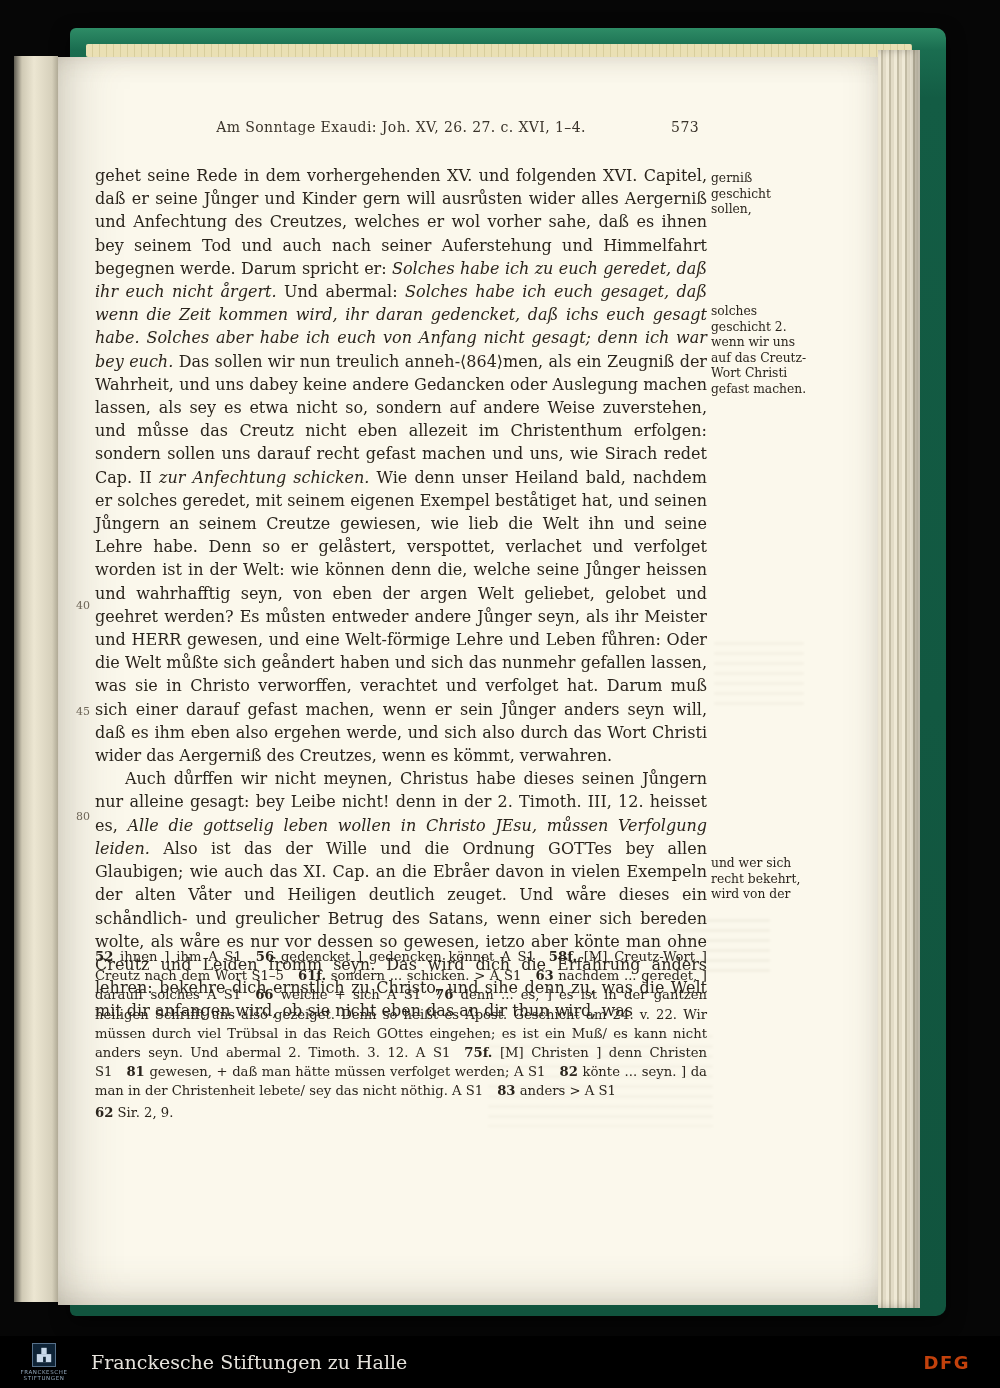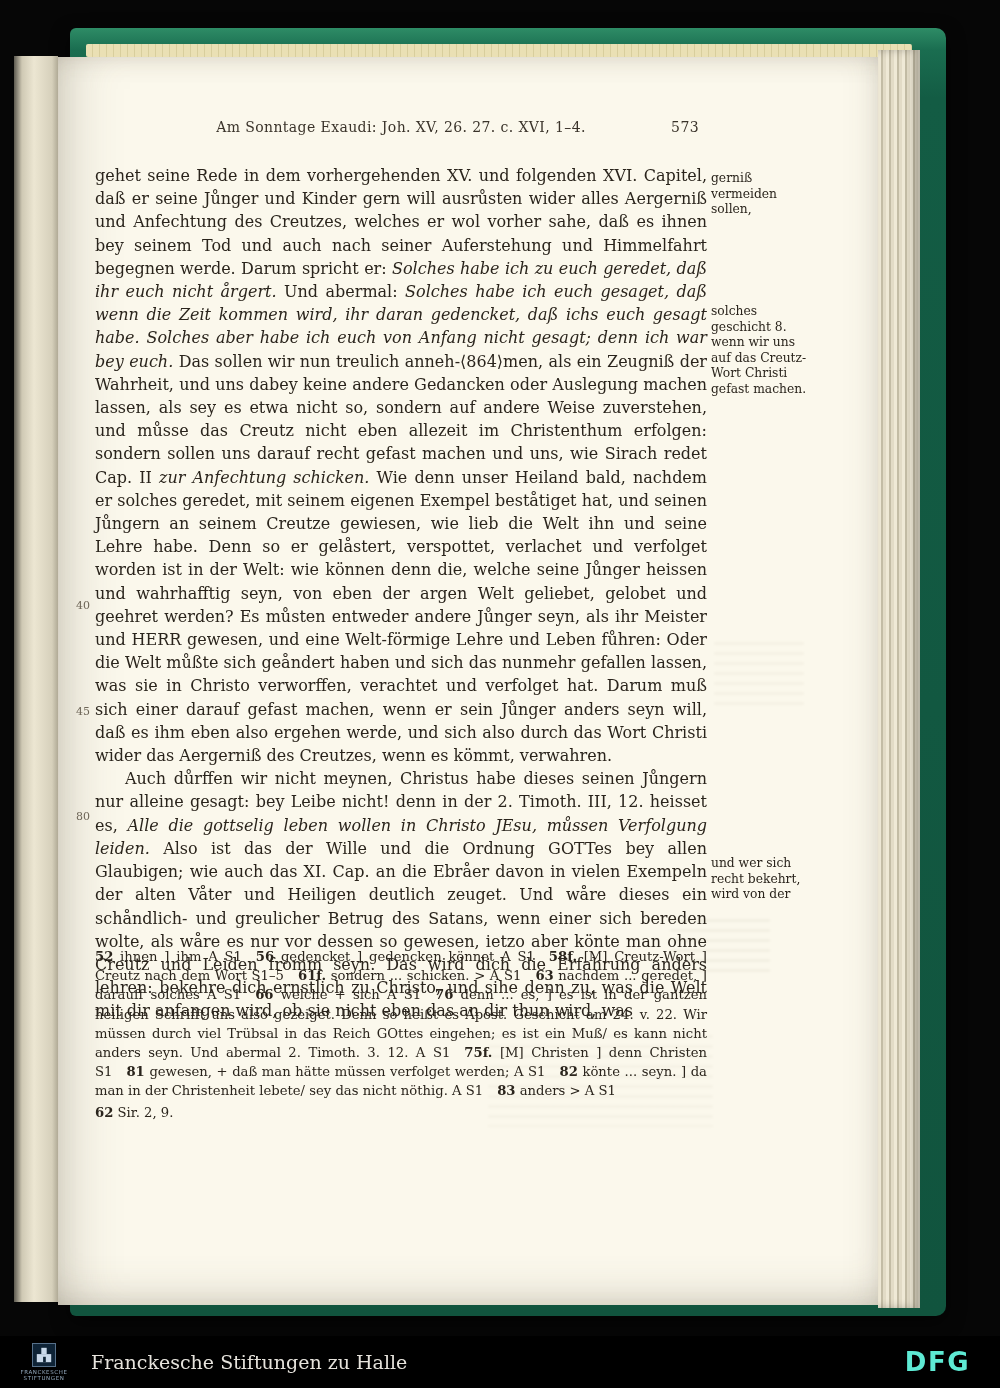--- a/index.html
+++ b/index.html
@@ -55,21 +55,21 @@
   
   .footer-bar{position:absolute;left:0;bottom:0;width:100%;height:52px;background:#000;
     display:flex;align-items:center;gap:14px;padding-left:11px;box-sizing:border-box;}
   .fs-logo{display:flex;flex-direction:column;align-items:center;width:66px;}
   .fs-emblem{width:22px;height:22px;display:flex;align-items:center;justify-content:center;
     border:1px solid #56708a;background:#0e2336;}
   .fs-logo-text{font-family:"DejaVu Sans",sans-serif;font-size:5.5px;line-height:6.5px;
     letter-spacing:.6px;color:#93a9bd;text-align:center;margin-top:2px;}
   .fs-title{font-size:19px;color:#e6e3dc;}
   .dfg{margin-left:auto;margin-right:30px;font-family:"DejaVu Sans",sans-serif;
-    font-weight:bold;font-size:26px;letter-spacing:1.5px;color:#5eead4;}
+    font-weight:bold;font-size:18px;letter-spacing:1.5px;color:#c2410c;}
 </style>
 </head>
 <body>
 
 <div class="stage">
 
   <div class="book-cover"></div>
   <div class="fore-edge-top"></div>
   <div class="right-stack"></div>
   <div class="left-stack"></div>
@@ -83,22 +83,22 @@
 
     <div class="lineno" style="top:542px">40</div>
     <div class="lineno" style="top:648px">45</div>
     <div class="lineno" style="top:753px">80</div>
 
     <div class="body-text">
         <p class="para"><span>gehet seine Rede in dem vorhergehenden XV. und folgenden XVI. Capitel, daß er seine Jůnger und Kinder gern will ausrůsten wider alles Aergerniß und Anfechtung des Creutzes, welches er wol vorher sahe, daß es ihnen bey seinem Tod und auch nach seiner Auferstehung und Himmelfahrt begegnen werde. Darum spricht er: </span><span class="it">Solches habe ich zu euch geredet, daß ihr euch nicht årgert.</span><span> Und abermal: </span><span class="it">Solches habe ich euch gesaget, daß wenn die Zeit kommen wird, ihr daran gedencket, daß ichs euch gesagt habe. Solches aber habe ich euch von Anfang nicht gesagt; denn ich war bey euch.</span><span> Das sollen wir nun treulich anneh-⟨864⟩men, als ein Zeugniß der Wahrheit, und uns dabey keine andere Gedancken oder Auslegung machen lassen, als sey es etwa nicht so, sondern auf andere Weise zuverstehen, und můsse das Creutz nicht eben allezeit im Christenthum erfolgen: sondern sollen uns darauf recht gefast machen und uns, wie Sirach redet Cap. II </span><span class="it">zur Anfechtung schicken.</span><span> Wie denn unser Heiland bald, nachdem er solches geredet, mit seinem eigenen Exempel beståtiget hat, und seinen Jůngern an seinem Creutze gewiesen, wie lieb die Welt ihn und seine Lehre habe. Denn so er gelåstert, verspottet, verlachet und verfolget worden ist in der Welt: wie können denn die, welche seine Jůnger heissen und wahrhafftig seyn, von eben der argen Welt geliebet, gelobet und geehret werden? Es můsten entweder andere Jůnger seyn, als ihr Meister und HERR gewesen, und eine Welt-förmige Lehre und Leben fůhren: Oder die Welt můßte sich geåndert haben und sich das nunmehr gefallen lassen, was sie in Christo verworffen, verachtet und verfolget hat. Darum muß sich einer darauf gefast machen, wenn er sein Jůnger anders seyn will, daß es ihm eben also ergehen werde, und sich also durch das Wort Christi wider das Aergerniß des Creutzes, wenn es kömmt, verwahren.</span></p>
         <p class="para indent"><span>Auch důrffen wir nicht meynen, Christus habe dieses seinen Jůngern nur alleine gesagt: bey Leibe nicht! denn in der 2. Timoth. III, 12. heisset es, </span><span class="it">Alle die gottselig leben wollen in Christo JEsu, můssen Verfolgung leiden.</span><span> Also ist das der Wille und die Ordnung GOTTes bey allen Glaubigen; wie auch das XI. Cap. an die Ebråer davon in vielen Exempeln der alten Våter und Heiligen deutlich zeuget. Und wåre dieses ein schåndlich- und greulicher Betrug des Satans, wenn einer sich bereden wolte, als wåre es nur vor dessen so gewesen, ietzo aber könte man ohne Creutz und Leiden fromm seyn. Das wird dich die Erfahrung anders lehren: bekehre dich ernstlich zu Christo, und sihe denn zu, was die Welt mit dir anfangen wird, ob sie nicht eben das an dir thun wird, was</span></p>
       </div>
 
-    <div class="mnote" style="top:114px">gerniß vermeiden sollen,</div>
-    <div class="mnote" style="top:247px">solches geschicht 8. wenn wir uns auf das Creutz-Wort Christi gefast machen.</div>
+    <div class="mnote" style="top:114px">gerniß geschicht sollen,</div>
+    <div class="mnote" style="top:247px">solches geschicht 2. wenn wir uns auf das Creutz-Wort Christi gefast machen.</div>
     <div class="mnote" style="top:799px">und wer sich recht bekehrt, wird von der</div>
 
     <div class="apparatus"><span class="app-entry"><span class="app-num">52</span> ihnen ] ihm A S1</span><span class="app-entry"><span class="app-num">56</span> gedencket ] gedencken könnet A S1</span><span class="app-entry"><span class="app-num">58f.</span> [M] Creutz-Wort ] Creutz nach dem Wort S1–5</span><span class="app-entry"><span class="app-num">61f.</span> sondern ... schicken. &gt; A S1</span><span class="app-entry"><span class="app-num">63</span> nachdem ... geredet, ] darauff solches A S1</span><span class="app-entry"><span class="app-num">66</span> welche + sich A S1</span><span class="app-entry"><span class="app-num">76</span> denn ... es, ] es ist in der gantzen heiligen Schrifft uns also gezeiget. Denn so heißt es Apost. Geschicht am 24. v. 22. Wir müssen durch viel Trübsal in das Reich GOttes eingehen; es ist ein Muß/ es kann nicht anders seyn. Und abermal 2. Timoth. 3. 12. A S1</span><span class="app-entry"><span class="app-num">75f.</span> [M] Christen ] denn Christen S1</span><span class="app-entry"><span class="app-num">81</span> gewesen, + daß man hätte müssen verfolget werden; A S1</span><span class="app-entry"><span class="app-num">82</span> könte ... seyn. ] da man in der Christenheit lebete/ sey das nicht nöthig. A S1</span><span class="app-entry"><span class="app-num">83</span> anders &gt; A S1</span></div>
 
     <div class="source-note">
       <span class="app-num">62</span>
       <span>Sir. 2, 9.</span>
     </div>
 
     <div class="bleed b1"></div>

